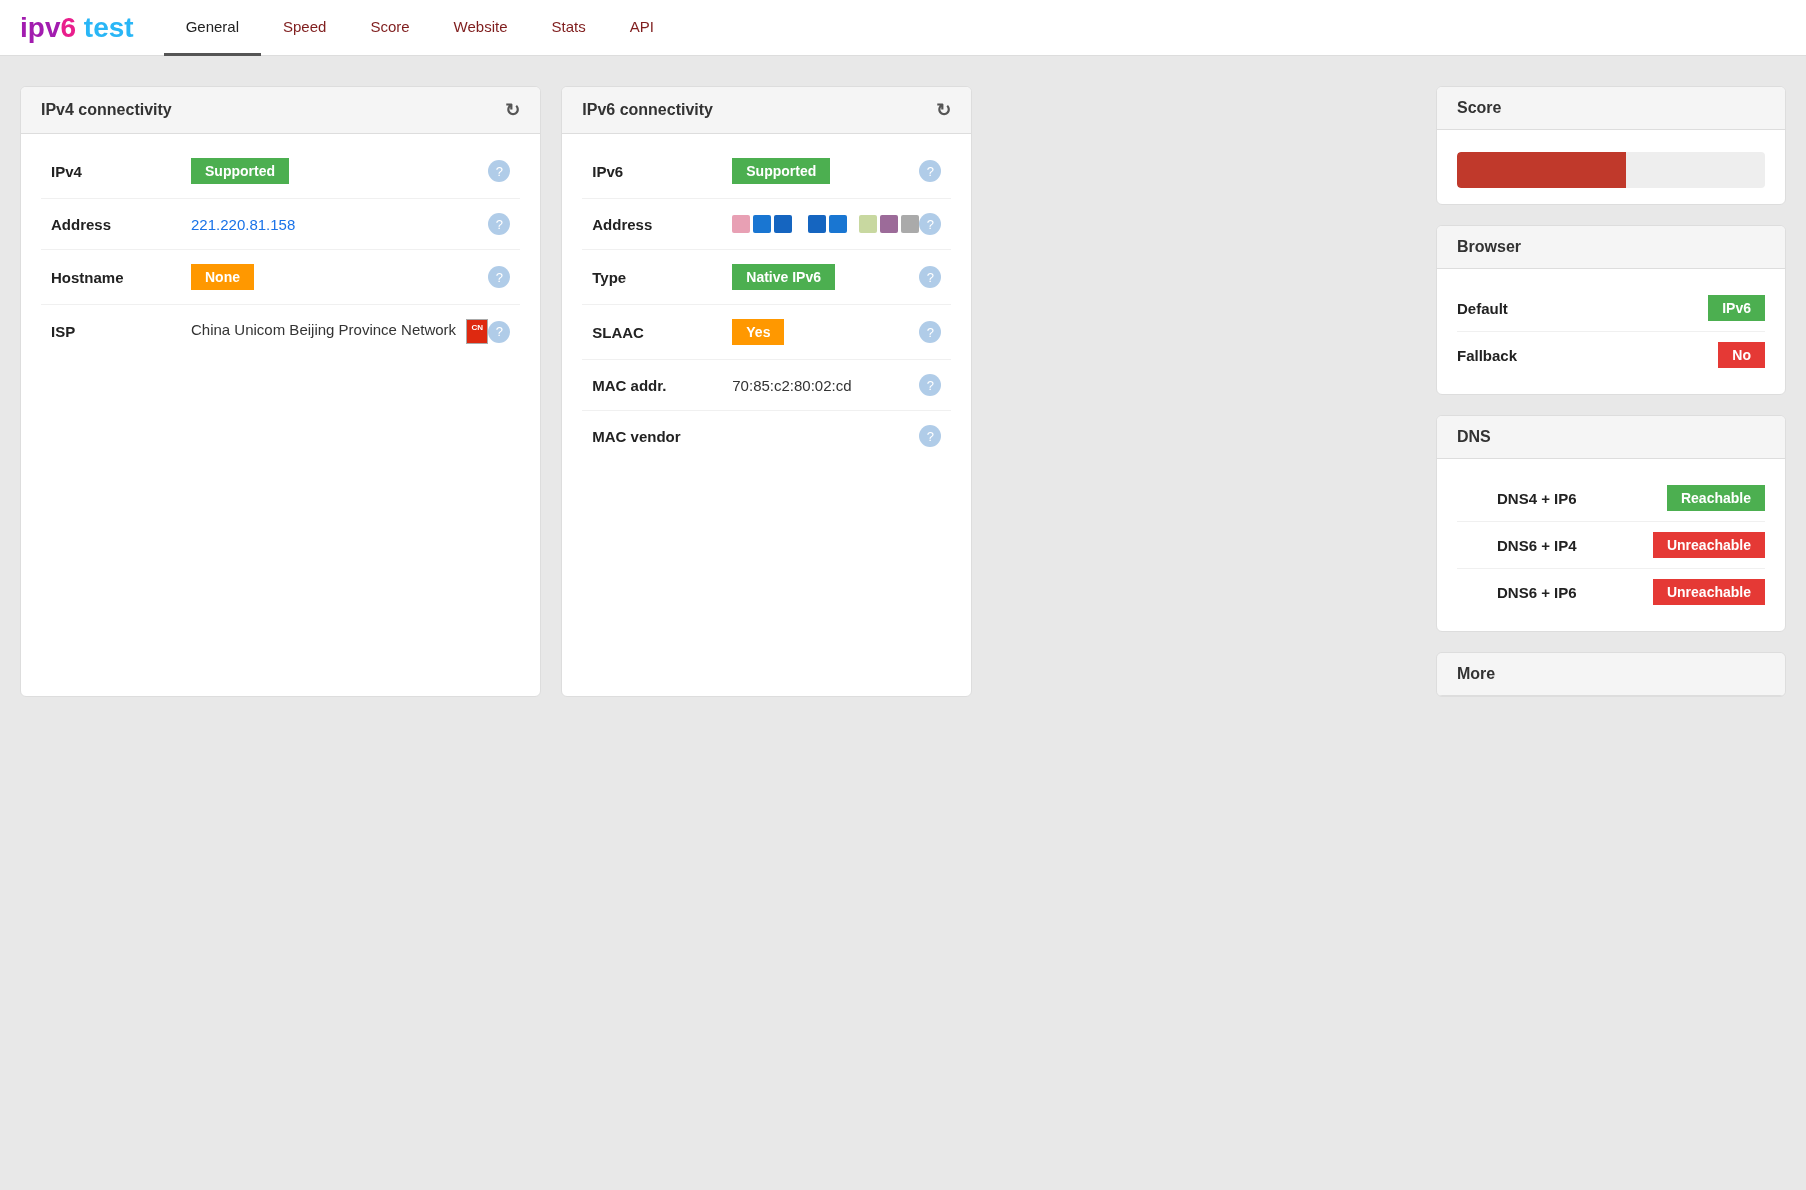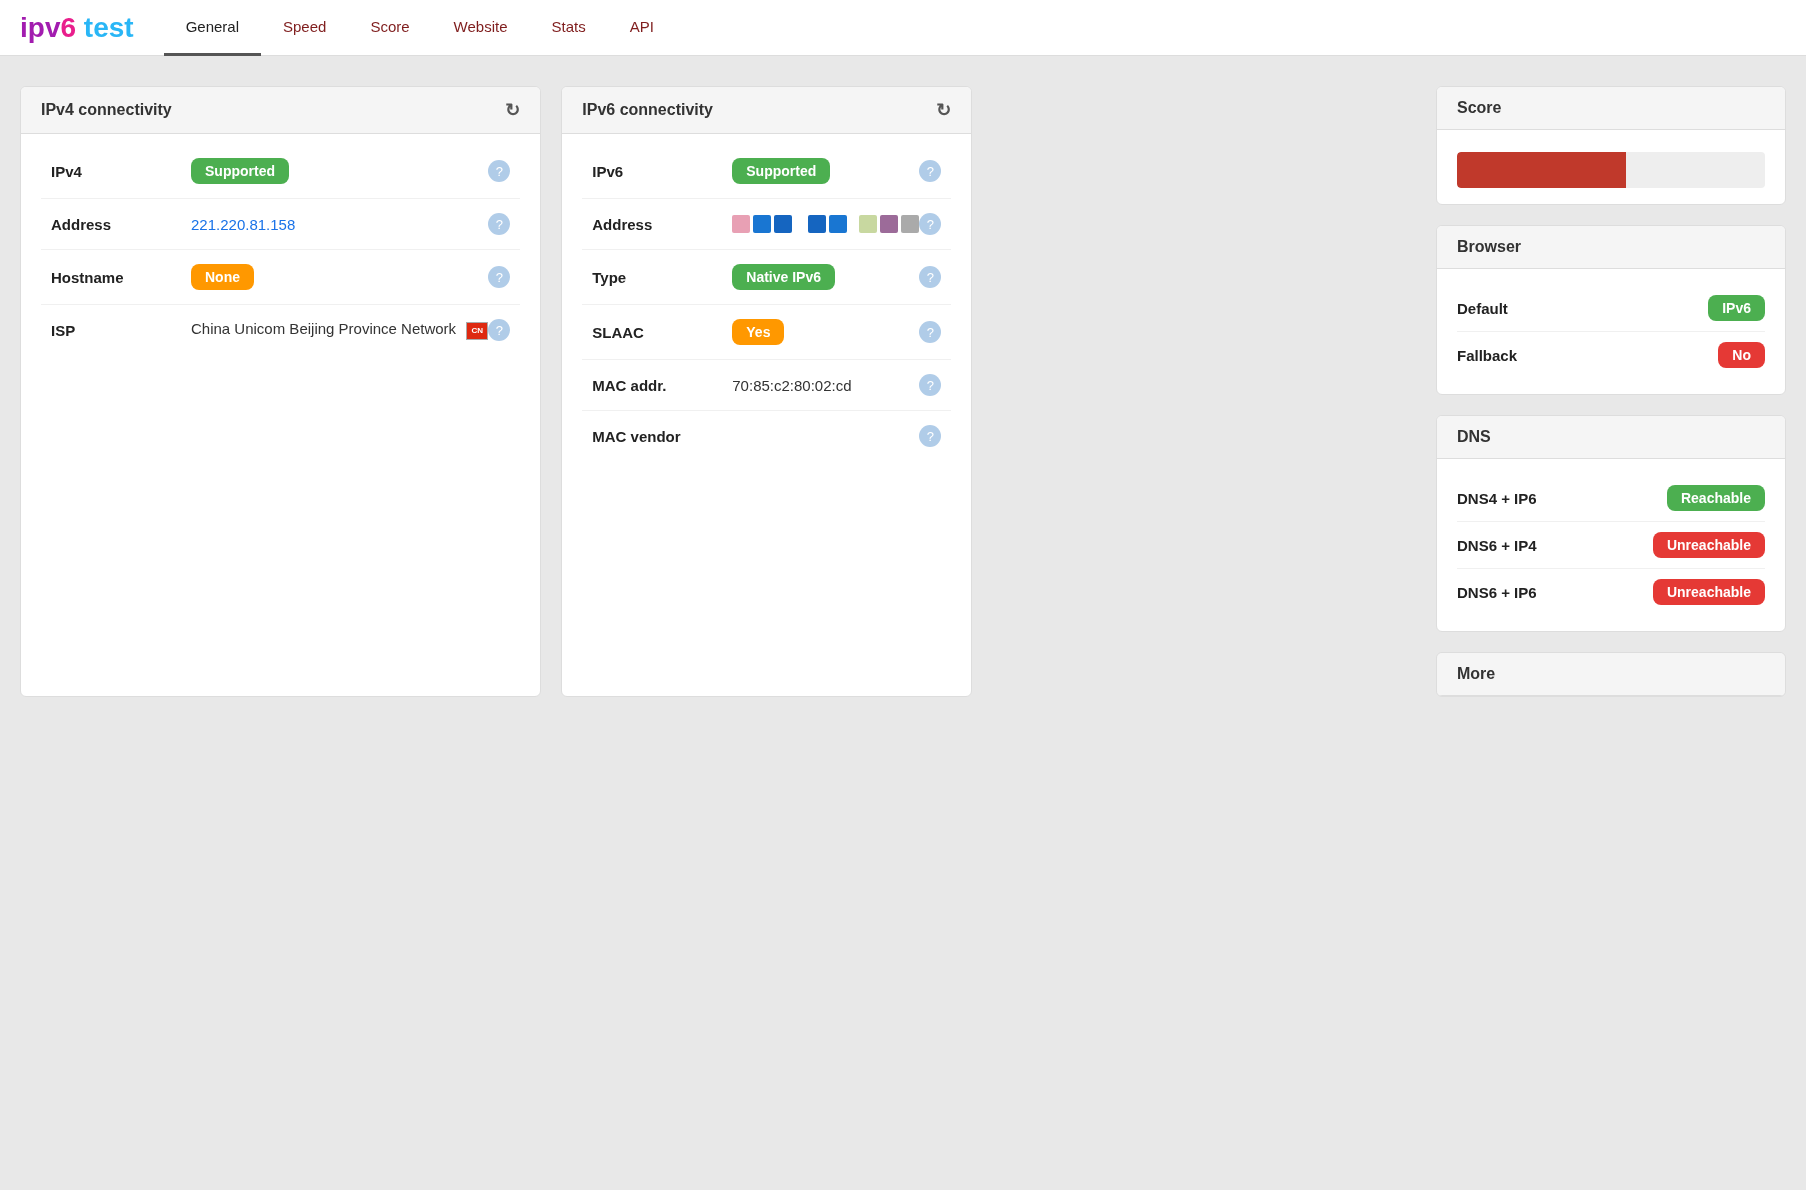--- a/index.html
+++ b/index.html
@@ -128,21 +128,21 @@
       justify-content: center;
       font-size: 13px;
       cursor: pointer;
       flex-shrink: 0;
     }
 
     
     .badge {
       display: inline-block;
       padding: 5px 14px;
-      border-radius: 8px;
+      border-radius: 0;
       font-size: 14px;
       font-weight: 700;
       color: #fff;
     }
     .badge-green { background: #4caf50; }
     .badge-orange { background: #ff9800; }
     .badge-red { background: #e53935; }
 
     .ip-link {
       color: #1a73e8;
@@ -160,21 +160,21 @@
       width: 18px;
       height: 18px;
       display: inline-block;
       border-radius: 2px;
     }
 
     
     .flag {
       display: inline-block;
       width: 22px;
-      height: 18px;
+      height: 25px;
       background: linear-gradient(to bottom, #de2910 0%, #de2910 100%);
       border: 1px solid #aaa;
       position: relative;
       vertical-align: middle;
       margin-left: 6px;
       font-size: 8px;
       color: #fff;
       line-height: 15px;
       text-align: center;
       font-weight: bold;
@@ -239,20 +239,21 @@
       display: flex;
       align-items: center;
       justify-content: space-between;
       padding: 10px 0;
       border-bottom: 1px solid #f0f0f0;
     }
     .dns-row:last-child { border-bottom: none; }
     .dns-label {
       font-weight: 700;
       color: #222;
+      margin-left: 40px;
     }
 
     
     .more-header {
       background: #f5f5f5;
       border-bottom: 1px solid #ddd;
       padding: 12px 20px;
       font-size: 16px;
       font-weight: 600;
       color: #333;

